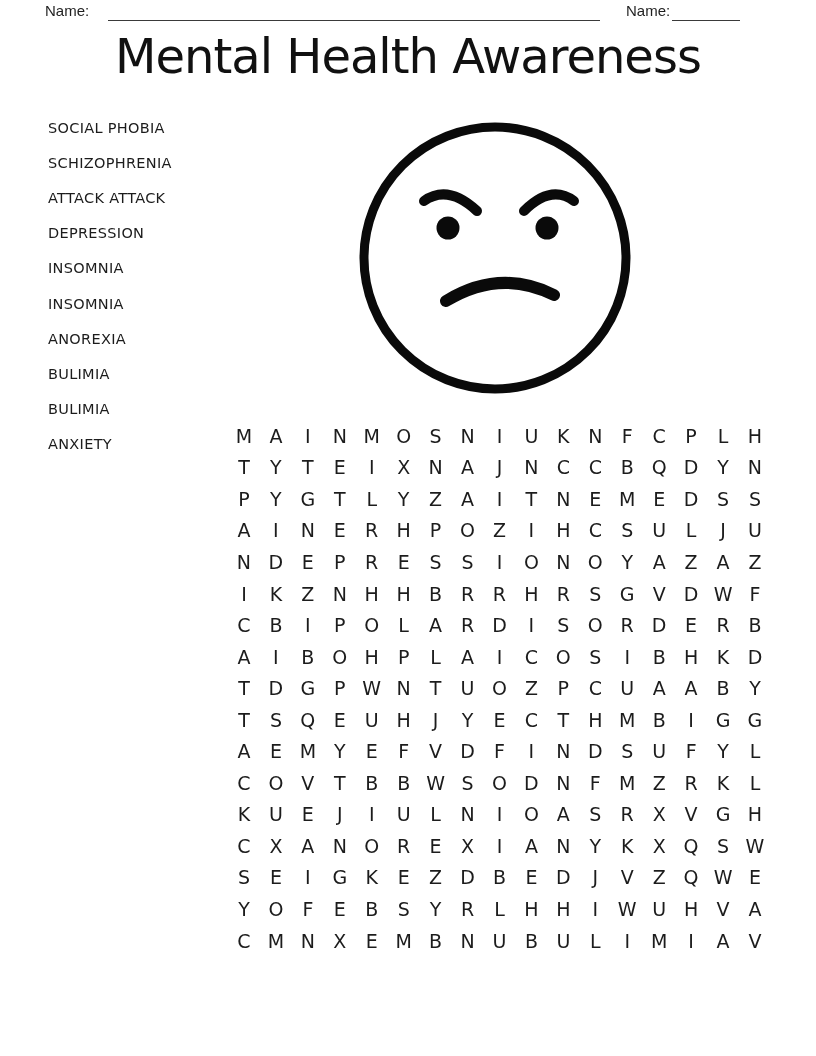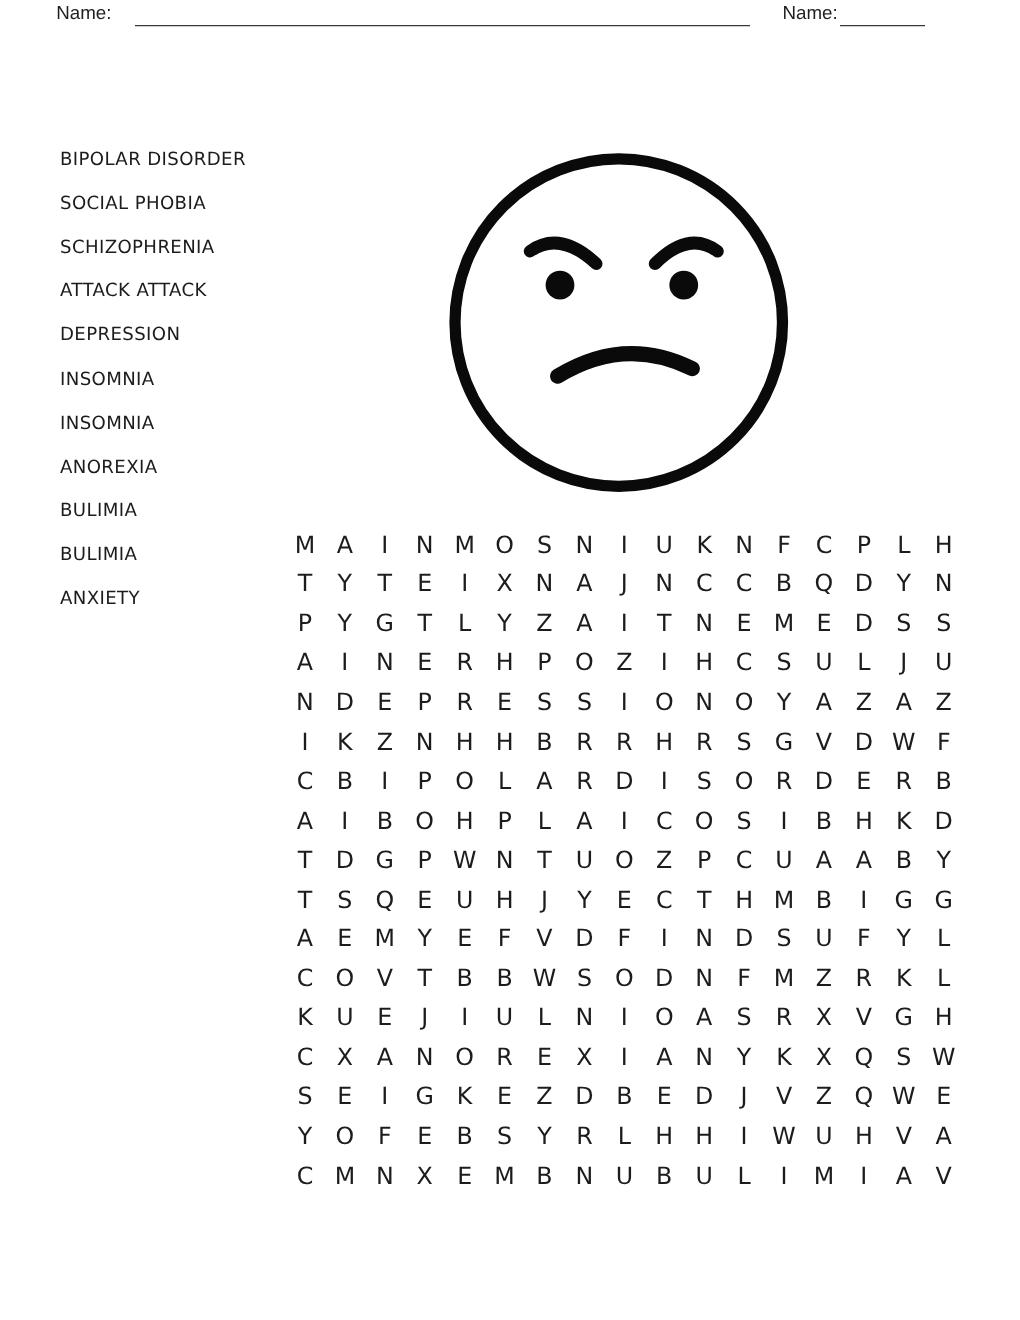--- a/index.html
+++ b/index.html
@@ -94,23 +94,23 @@
 <body>
 
 <div class="page">
 
   <span class="hdr-label" id="name-label">Name:</span>
   <div class="blank-line" id="name-line"></div>
 
   <span class="hdr-label" id="date-label">Name:</span>
   <div class="blank-line" id="date-line"></div>
 
+  <h1 class="title">Mental Health Awareness</h1>
 
   <div class="word-list">
-      <div class="word-item">BIPOLAR DISORDER</div>
       <div class="word-item">SOCIAL PHOBIA</div>
       <div class="word-item">SCHIZOPHRENIA</div>
       <div class="word-item">ATTACK ATTACK</div>
       <div class="word-item">DEPRESSION</div>
       <div class="word-item">INSOMNIA</div>
       <div class="word-item">INSOMNIA</div>
       <div class="word-item">ANOREXIA</div>
       <div class="word-item">BULIMIA</div>
       <div class="word-item">BULIMIA</div>
       <div class="word-item">ANXIETY</div>

